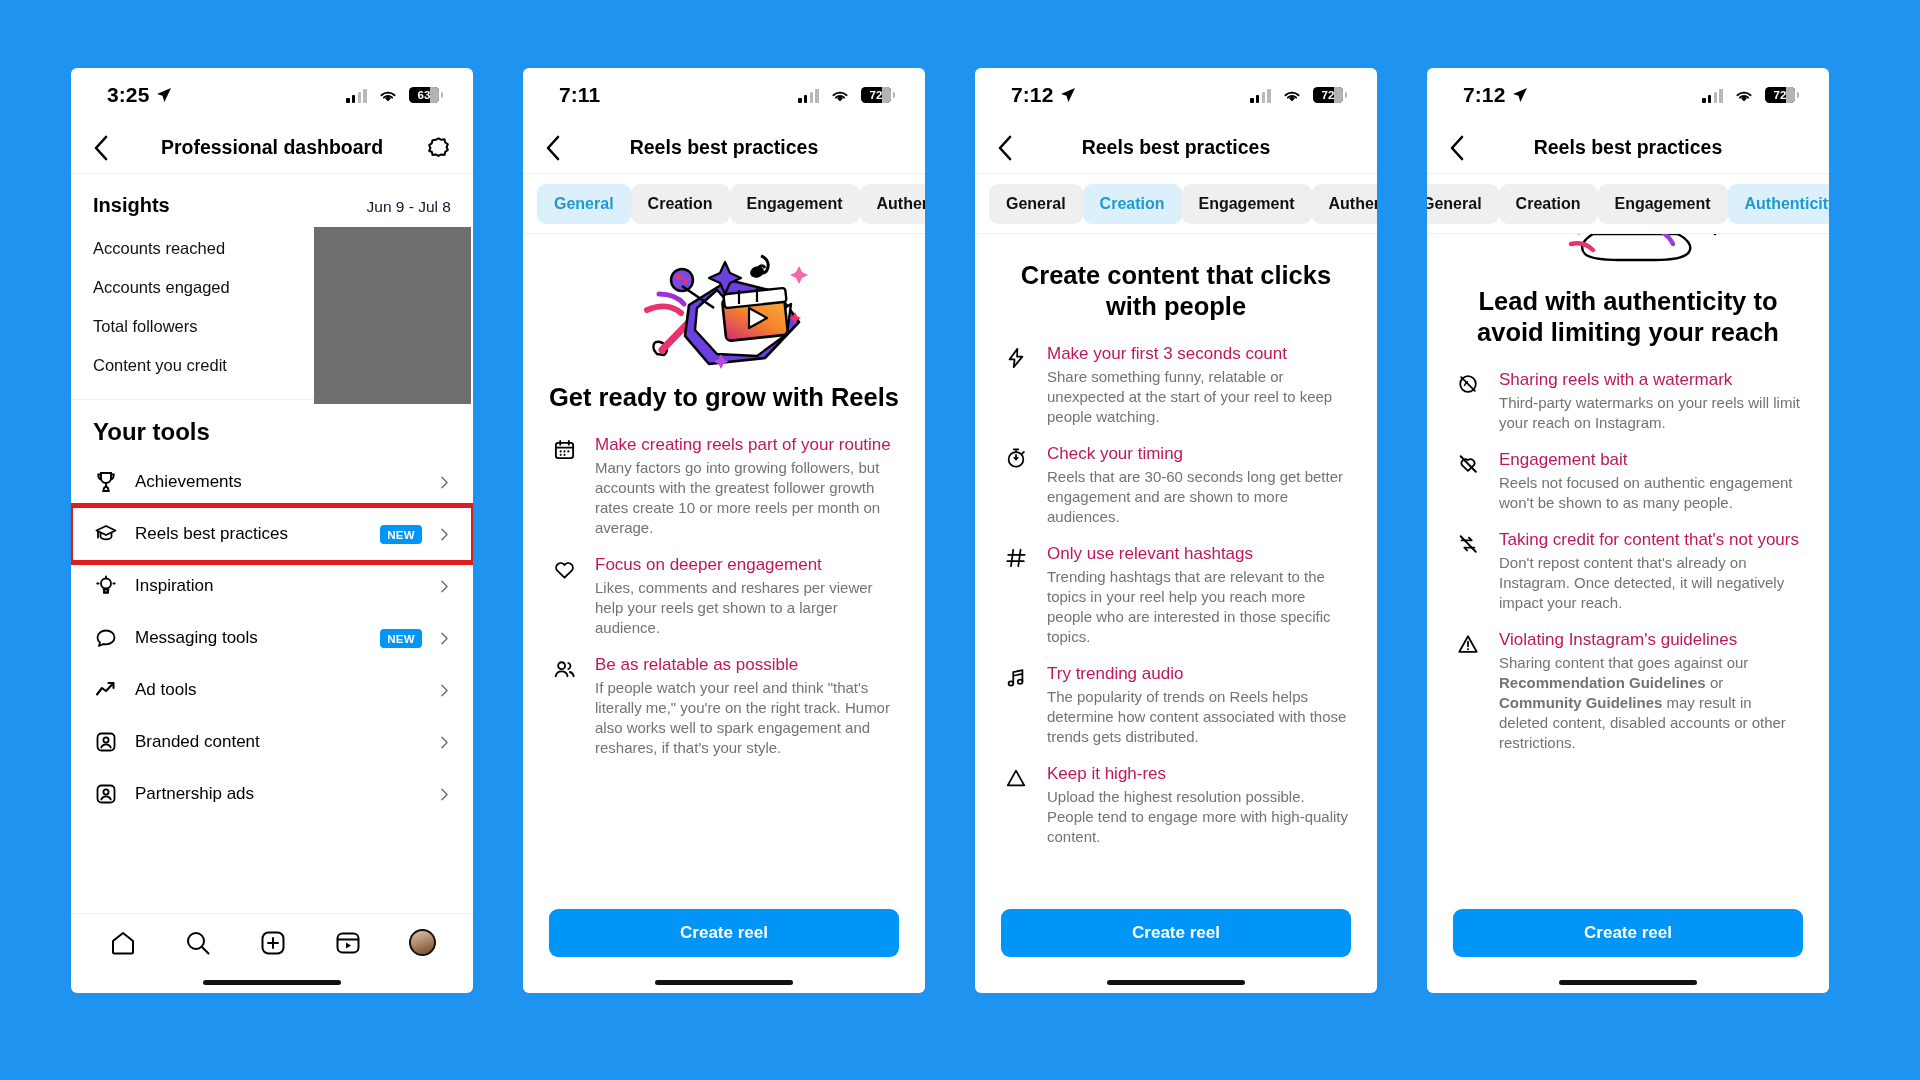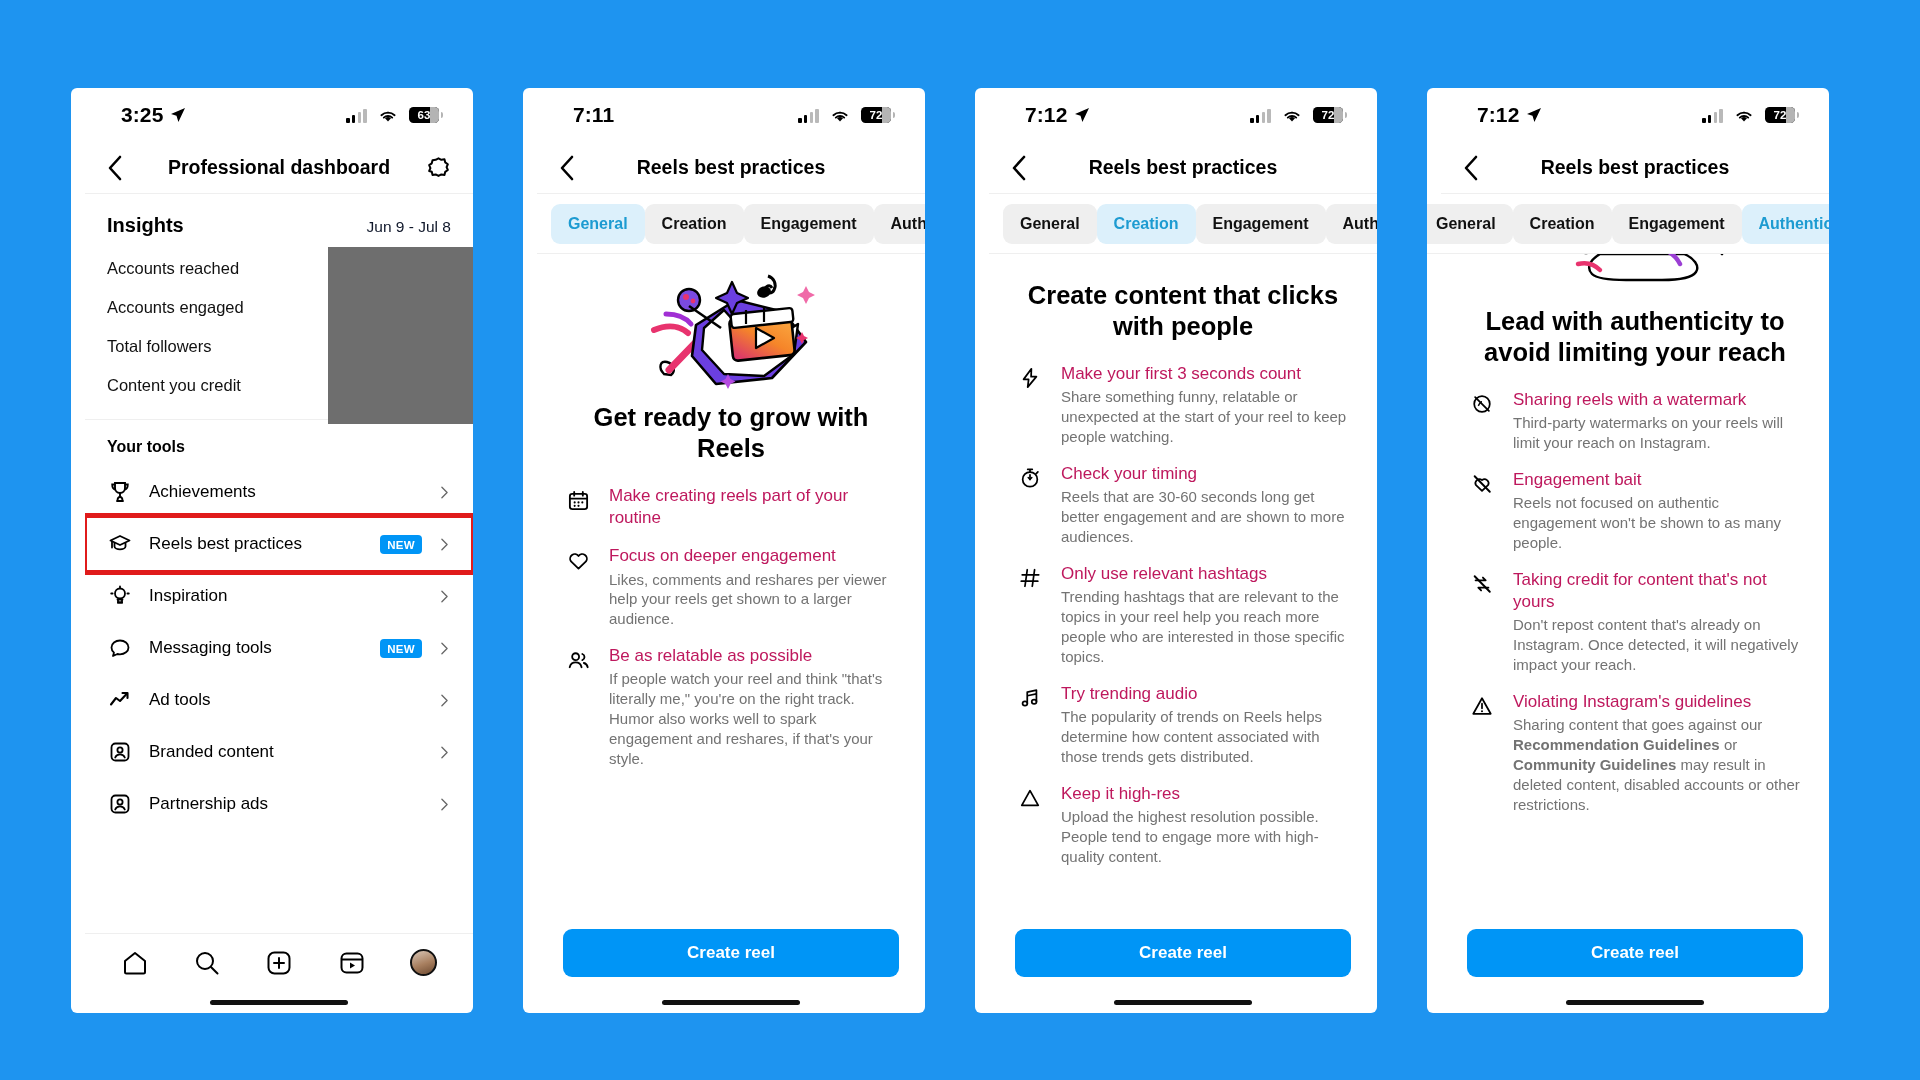--- a/index.html
+++ b/index.html
@@ -11,29 +11,28 @@
   }
   .stage {
     position: relative;
     width: 1920px; height: 1080px;
     background: #1e94f0;
   }
 
   
   .phone {
     position: absolute;
-    top: 88px;
+    top: 68px;
     width: 402px;
     height: 925px;
     background: #ffffff;
     border-radius: 6px;
     overflow: hidden;
     display: flex;
     flex-direction: column;
-    padding-left: 14px;
   }
   #phone1 { left: 71px; }
   #phone2 { left: 523px; }
   #phone3 { left: 975px; }
   #phone4 { left: 1427px; }
 
   
   .statusbar {
     height: 54px;
     flex: 0 0 54px;
@@ -109,21 +108,21 @@
     font-size: 16.5px;
     color: #111;
   }
   .gray-block {
     position: absolute;
     left: 243px; top: 53px;
     width: 157px; height: 177px;
     background: #6e6e6e;
   }
   .hr { height: 1px; background: #efefef; margin: 14px 0 0 0; }
-  .tools-title { font-size: 16px; font-weight: bold; padding: 18px 22px 10px; }
+  .tools-title { font-size: 24px; font-weight: bold; padding: 18px 22px 10px; }
   .tool-row {
     display: flex; align-items: center;
     padding: 13px 22px;
     gap: 16px;
     cursor: pointer;
     position: relative;
   }
   .tool-ico { width: 26px; height: 26px; flex: 0 0 26px; display:flex; align-items:center; justify-content:center; }
   .tool-label { font-size: 17px; color: #000; flex: 1; }
   .badge-new {
@@ -497,20 +496,21 @@
               <path d="M3 10h18M7.5 3v4M16.5 3v4" stroke="#000" stroke-width="1.9" stroke-linecap="round"></path>
               <circle cx="8" cy="14" r="1.1" fill="#000"></circle>
               <circle cx="12" cy="14" r="1.1" fill="#000"></circle>
               <circle cx="16" cy="14" r="1.1" fill="#000"></circle>
               <circle cx="8" cy="17.6" r="1.1" fill="#000"></circle>
               <circle cx="12" cy="17.6" r="1.1" fill="#000"></circle>
             </svg>
         </span>
         <span>
           <div class="tip-title">Make creating reels part of your routine</div>
+          <div class="tip-desc">Many factors go into growing followers, but accounts with the greatest follower growth rates create 10 or more reels per month on average.</div>
         </span>
       </div>
 
       <div class="tip">
         <span class="tip-ico">
           <svg width="23" height="23" viewBox="0 0 24 24">
               <path d="M12 20.5 4.2 13A4.8 4.8 0 0 1 12 7.3a4.8 4.8 0 0 1 7.8 5.7z" fill="none" stroke="#000" stroke-width="1.9" stroke-linejoin="round"></path>
             </svg>
         </span>
         <span>

